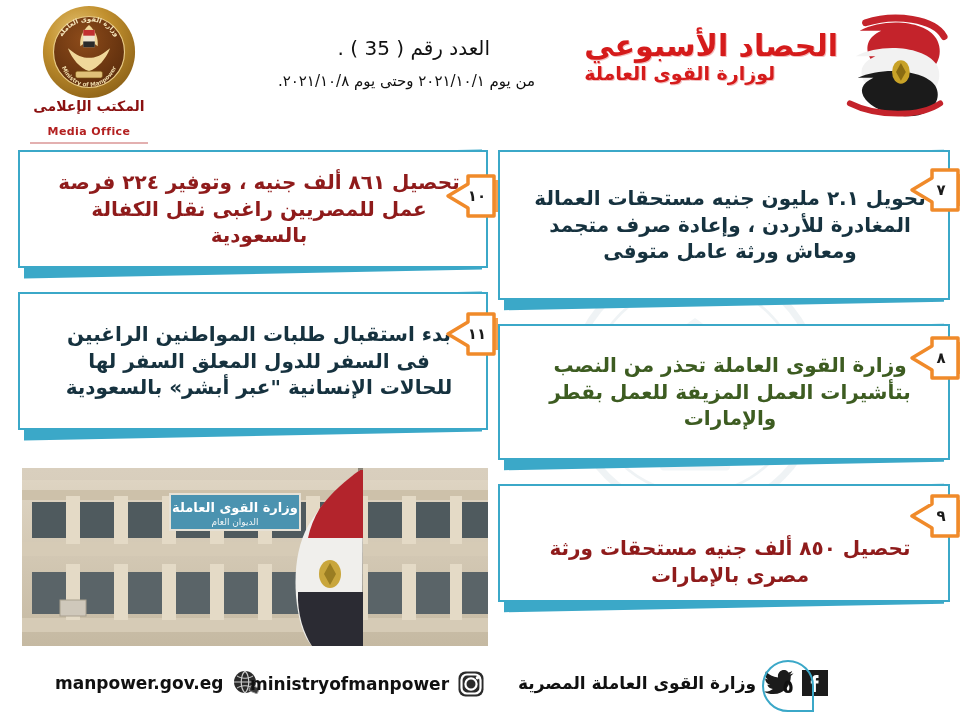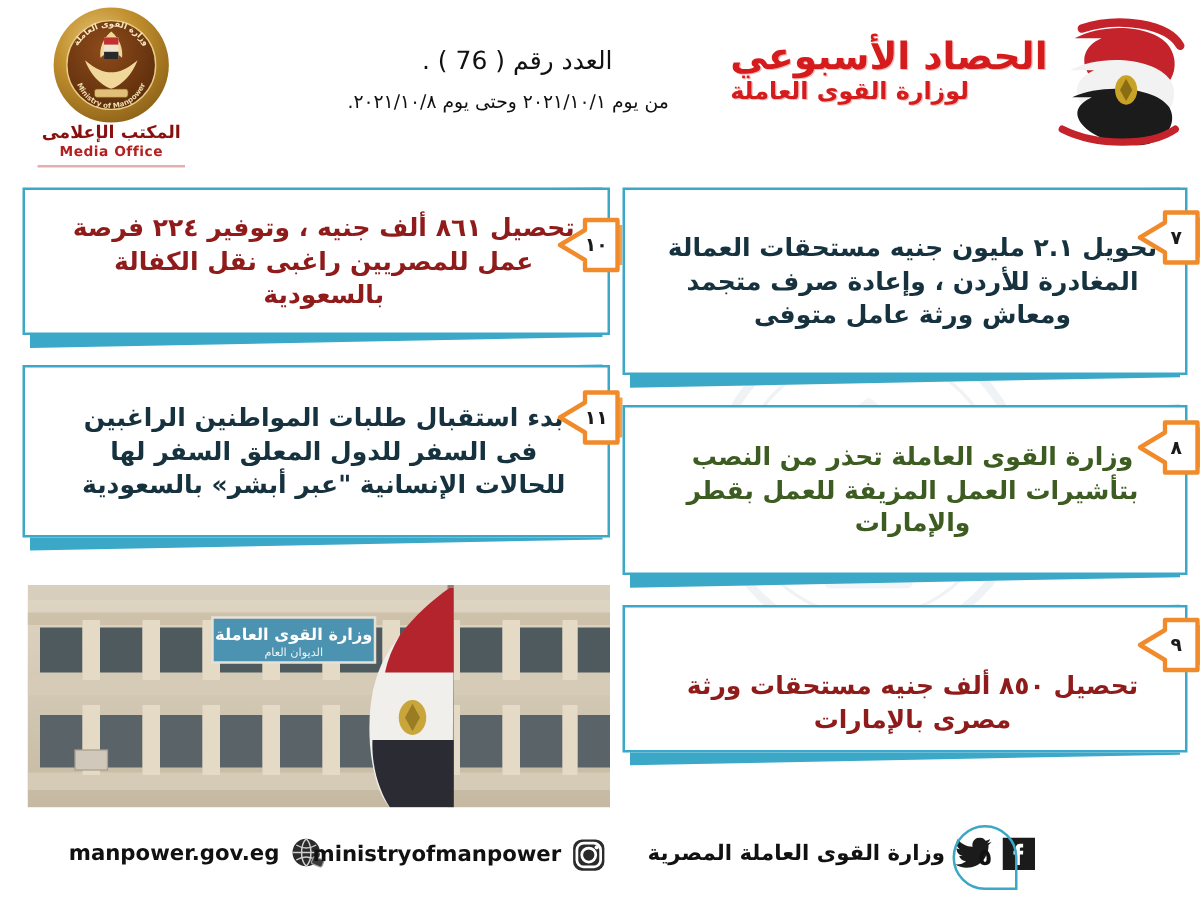--- a/index.html
+++ b/index.html
@@ -54,21 +54,21 @@
     font-weight: bold;
     color: #8a1010;
     letter-spacing: -0.2px;
     margin-top: -2px;
   }
   #media-office-en {
     font-size: 11px;
     font-weight: bold;
     color: #b32020;
     letter-spacing: 0.4px;
-    margin-top: 1px;
+    margin-top: 11px;
   }
   #media-rule {
     width: 118px; height: 2px;
     background: #e3b0b0;
     margin: 4px auto 0;
   }
 
   
   #issue-line {
     position: absolute;
@@ -279,21 +279,21 @@
         <path id="arcBot" d="M20 56 A30 30 0 0 0 80 56" fill="none"></path>
         <text font-size="6" fill="#f0dcab" font-weight="bold">
           <textPath href="#arcBot" startOffset="50%" text-anchor="middle">Ministry of Manpower</textPath>
         </text>
       </svg>
       <div id="media-office-ar">المكتب الإعلامى</div>
       <div id="media-office-en">Media Office</div>
       <div id="media-rule"></div>
     </div>
 
-    <div id="issue-line">العدد رقم  ( 76 )  .</div>
+    <div id="issue-line">العدد رقم  ( 35 )  .</div>
     <div id="date-line">من يوم ٢٠٢١/١٠/١  وحتى يوم ٢٠٢١/١٠/٨.</div>
 
     <div id="title-block">
       <div id="title-main">الحصاد الأسبوعي</div>
       <div id="title-sub">لوزارة القوى العاملة</div>
     </div>
 
     <svg id="flag-ribbon" viewBox="0 0 110 112">
       <path d="M18 18 C44 4 86 8 96 26 C104 40 98 56 84 62 C68 68 40 62 30 48 C22 36 26 24 40 18 Z" fill="#c4232b"></path>
       <path d="M14 44 C40 30 84 34 96 52 C104 66 96 82 80 88 C62 94 34 86 24 72 C16 60 20 50 34 44 Z" fill="#f2f2f2"></path>

